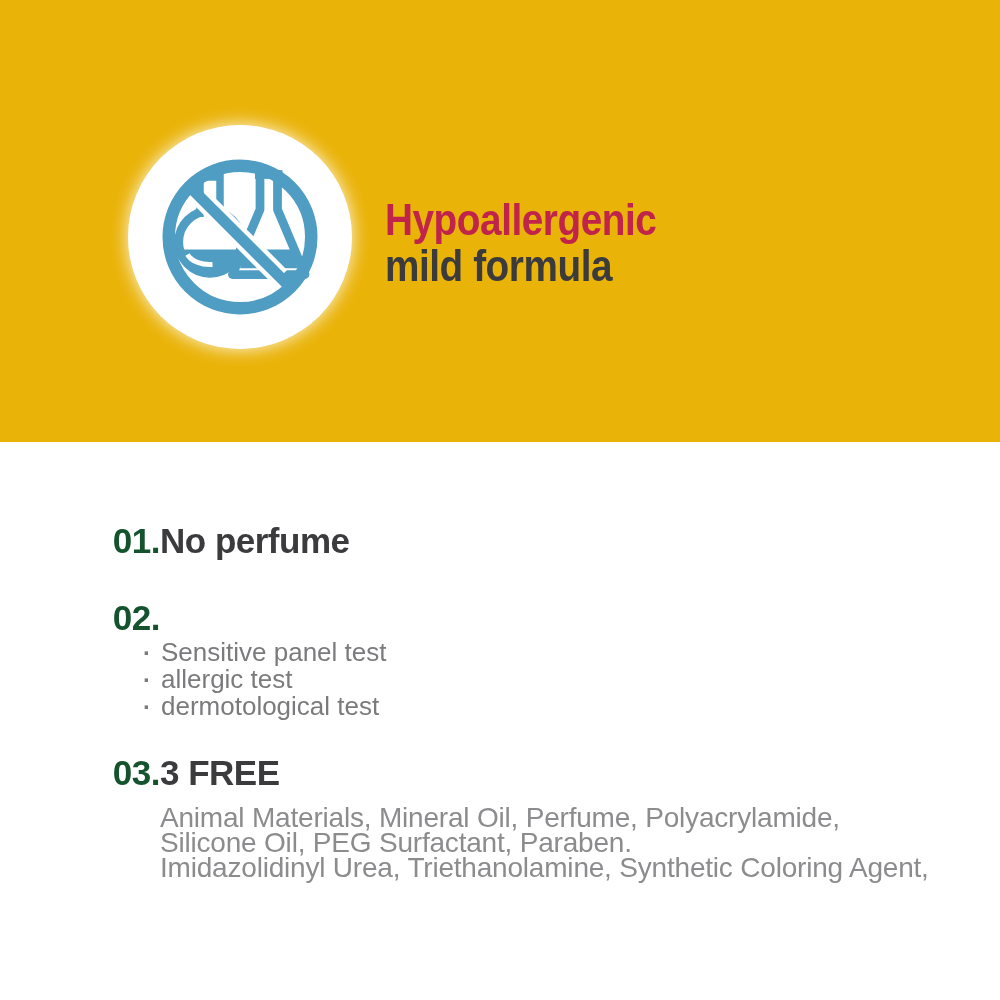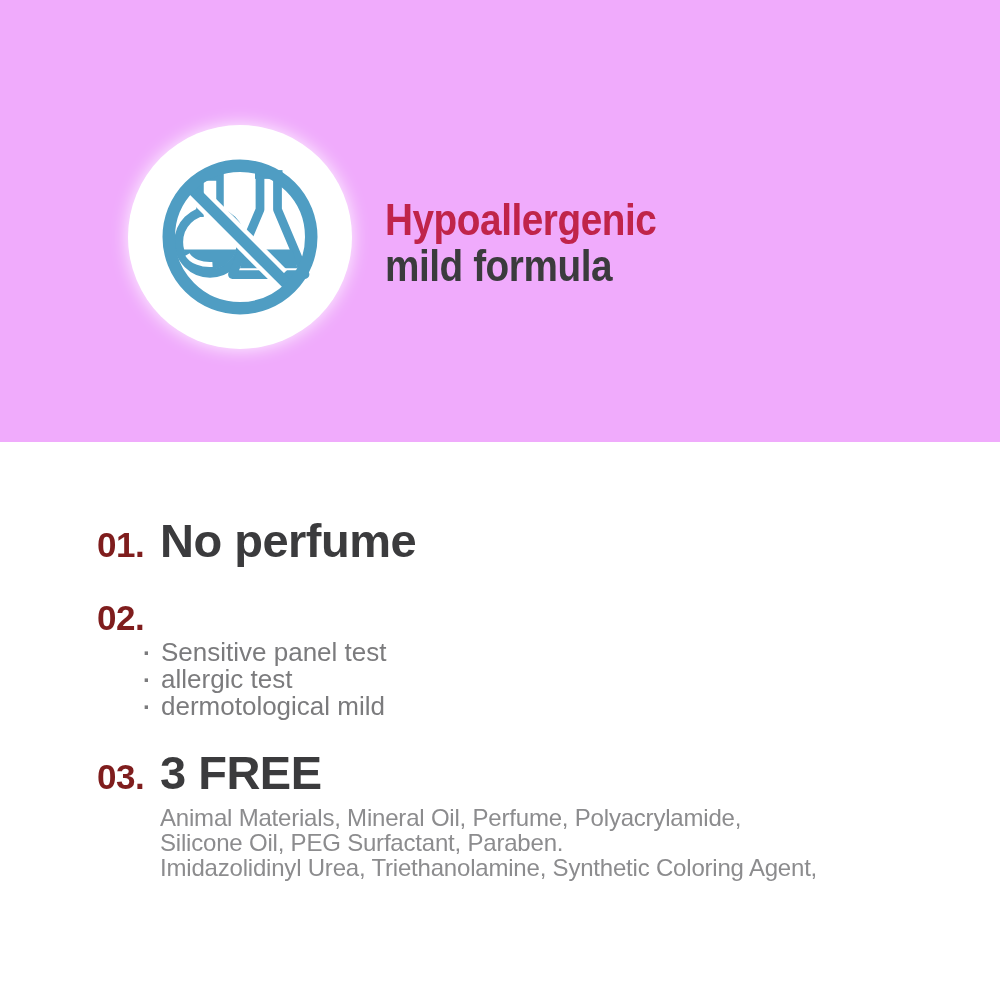--- a/index.html
+++ b/index.html
@@ -7,21 +7,21 @@
   body {
     font-family: "Liberation Sans", "DejaVu Sans", sans-serif;
     width: 1000px; height: 1000px; position: relative; overflow: hidden;
   }
   .page {
     position: absolute; inset: 0; background: #ffffff;
   }
   
   .banner {
     position: absolute; left: 0; top: 0; width: 1000px; height: 442px;
-    background: #f0abfc;
+    background: #eab308;
   }
   .icon-badge {
     position: absolute; left: 128px; top: 125px;
     width: 224px; height: 224px; border-radius: 50%;
     background: #ffffff;
     display: flex; align-items: center; justify-content: center;
     box-shadow: 0 0 18px rgba(255,255,255,0.9);
   }
   .icon-badge svg { display: block; }
   .banner-titles {
@@ -38,43 +38,44 @@
     color: #3b3b3d; letter-spacing: -0.5px;
   }
   
   .feature-row {
     position: absolute; left: 97px;
     display: flex; align-items: baseline;
     white-space: nowrap;
   }
   .feature-number {
     font-size: 35px; line-height: 40px; font-weight: bold;
-    color: #7f1d1d; width: 63px; flex: 0 0 63px;
+    color: #14532d; width: 63px; flex: 0 0 63px;
     letter-spacing: -0.5px;
+    text-align: right;
   }
   .feature-title {
-    font-size: 47px; line-height: 40px; font-weight: bold;
+    font-size: 35px; line-height: 40px; font-weight: bold;
     color: #3b3b3d; letter-spacing: -0.5px;
   }
   .row-1 { top: 521px; }
   .row-2 { top: 586px; margin-top: 12px; }
   .row-3 { top: 753px; }
   .bullet-list {
     position: absolute; left: 143px; top: 639px;
     color: #7b7b7d; font-size: 26px; line-height: 26px;
     white-space: nowrap;
   }
   .bullet-line { display: flex; align-items: baseline; }
   .bullet-dot {
     width: 18px; flex: 0 0 18px; font-weight: bold; font-size: 24px;
     color: #7b7b7d;
   }
   .free-description {
     position: absolute; left: 160px; top: 805px;
-    color: #8c8c8e; font-size: 24px; line-height: 25px;
+    color: #8c8c8e; font-size: 28px; line-height: 25px;
     letter-spacing: -0.2px; white-space: nowrap;
   }
 </style>
 </head>
 <body>
 
 <div class="page">
 
   <section class="banner">
 
@@ -116,21 +117,21 @@
     <div class="bullet-line">
       <span class="bullet-dot">·</span>
       <span>Sensitive panel test</span>
     </div>
     <div class="bullet-line">
       <span class="bullet-dot">·</span>
       <span>allergic test</span>
     </div>
     <div class="bullet-line">
       <span class="bullet-dot">·</span>
-      <span>dermotological mild</span>
+      <span>dermotological test</span>
     </div>
   </div>
 
   <div class="feature-row row-3">
     <span class="feature-number">03.</span>
     <span class="feature-title">3 FREE</span>
   </div>
 
   <div class="free-description">
     <div>Animal Materials, Mineral Oil, Perfume, Polyacrylamide,</div>

